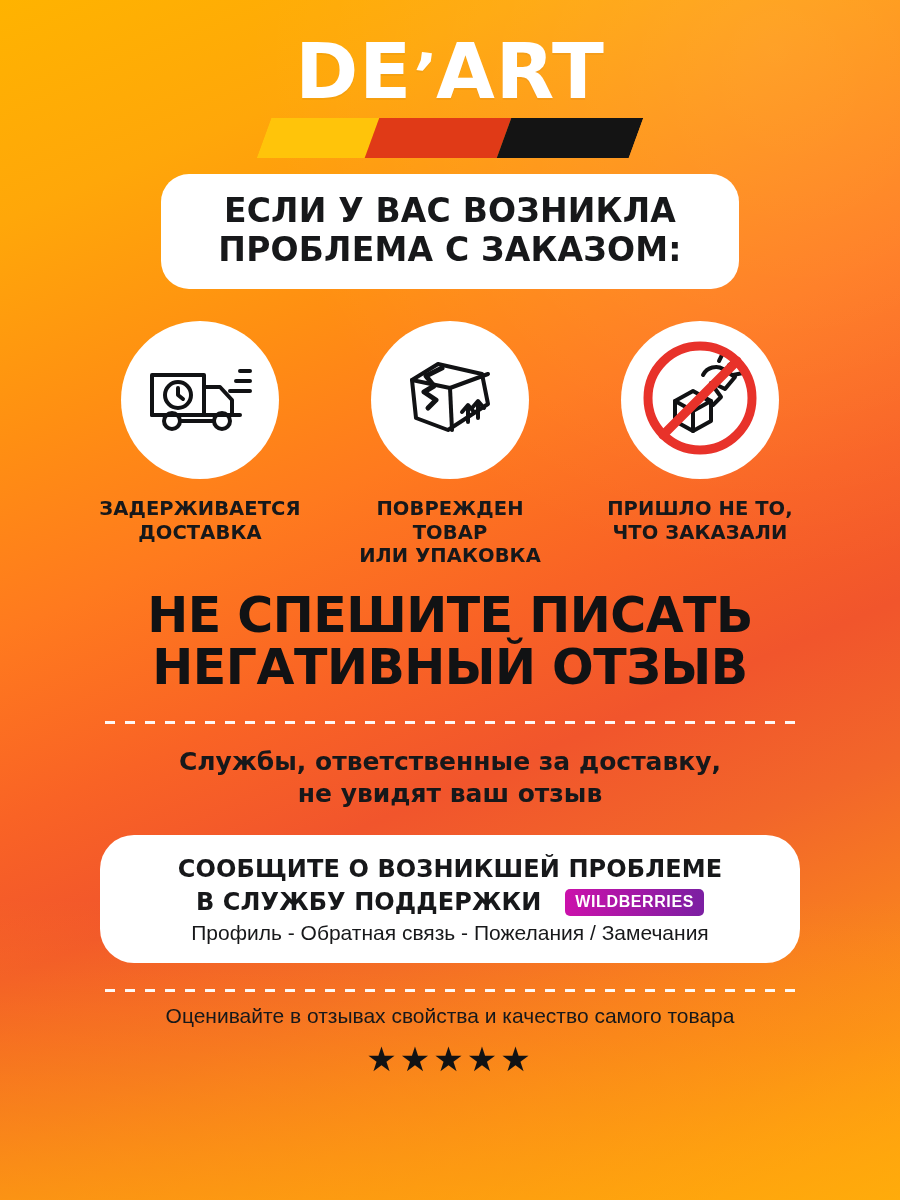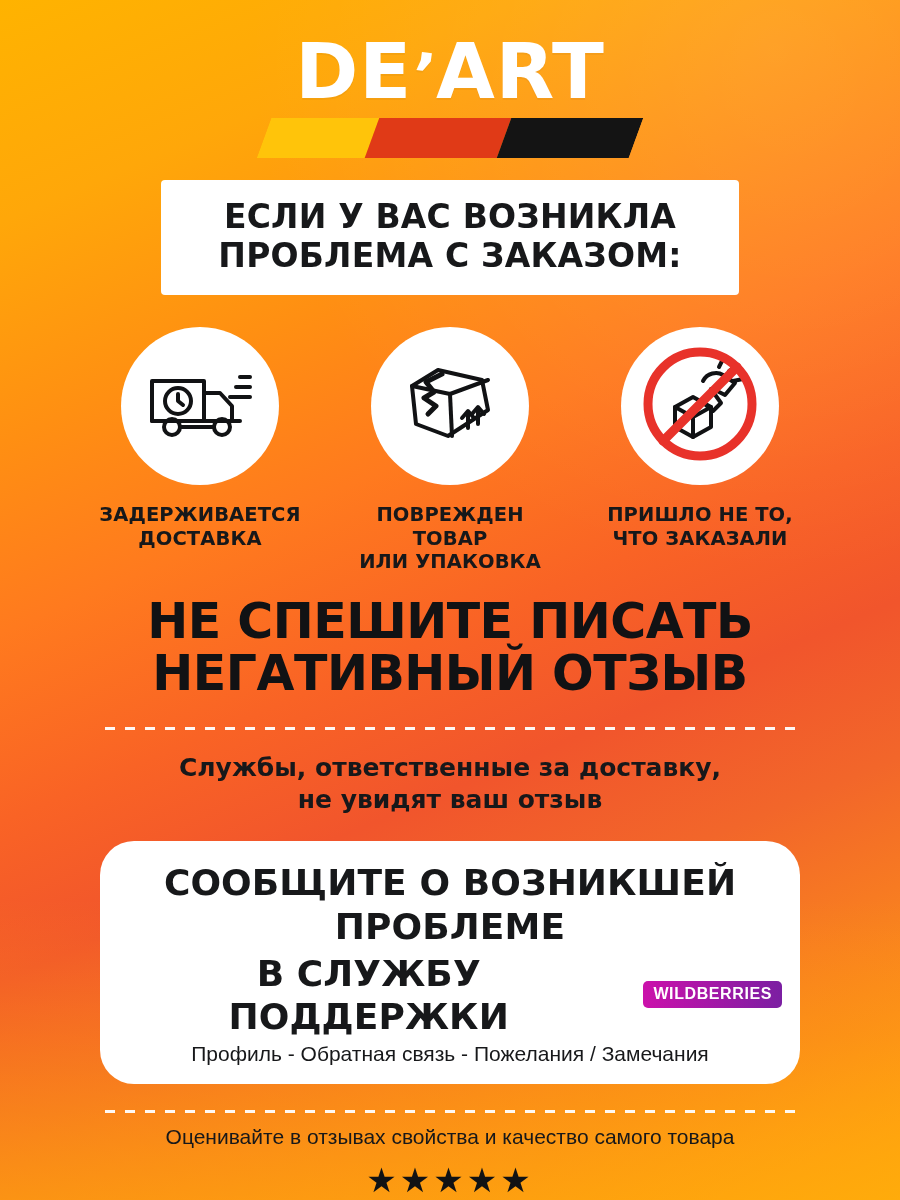--- a/index.html
+++ b/index.html
@@ -79,24 +79,24 @@
     height: 100%;
   }
   .bar-y { flex: 0 0 108px; background: #ffc40a; }
   .bar-r { flex: 0 0 132px; background: #e03a17; }
   .bar-k { flex: 0 0 132px; background: #141414; }
 
   
   .pill {
     position: relative;
     z-index: 2;
-    margin: 22px auto 0;
+    margin: 16px auto 0;
     width: 578px;
     background: #ffffff;
-    border-radius: 4px;
+    border-radius: 28px;
     padding: 18px 20px 20px;
     box-sizing: border-box;
     text-align: center;
   }
   .pill-line {
     font-family: "DejaVu Sans", sans-serif;
     font-weight: bold;
     font-size: 33px;
     line-height: 1.17;
     color: #17181a;
@@ -188,21 +188,21 @@
     width: 700px;
     background: #ffffff;
     border-radius: 34px;
     padding: 20px 18px 18px;
     box-sizing: border-box;
     text-align: center;
   }
   .support-line {
     font-family: "DejaVu Sans", sans-serif;
     font-weight: bold;
-    font-size: 36px;
+    font-size: 24px;
     line-height: 1.2;
     color: #17181a;
     letter-spacing: 0.1px;
   }
   .support-line2 {
     display: flex;
     align-items: center;
     justify-content: center;
     gap: 24px;
     margin-top: 4px;

